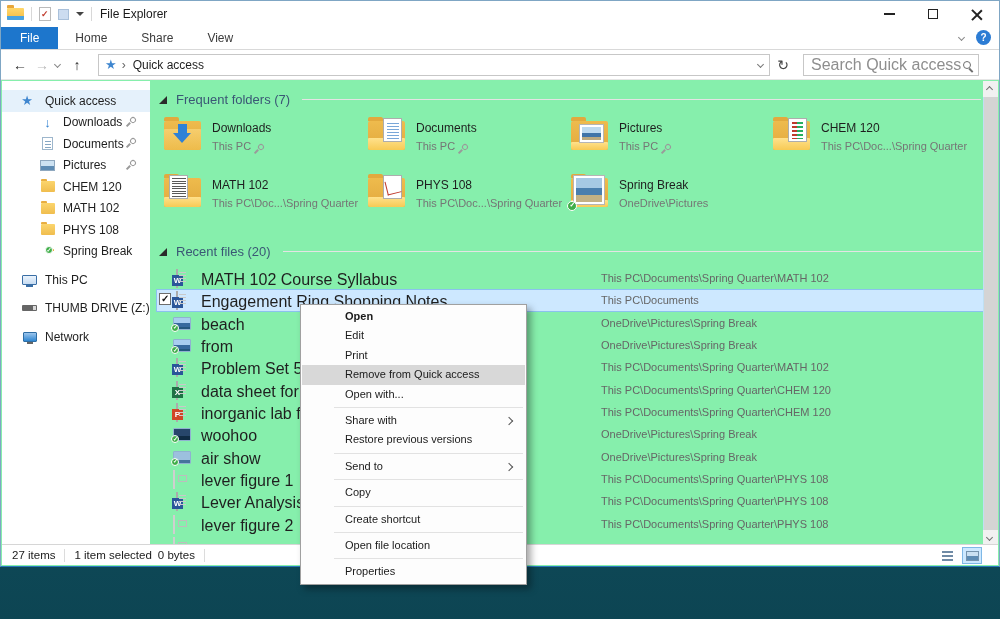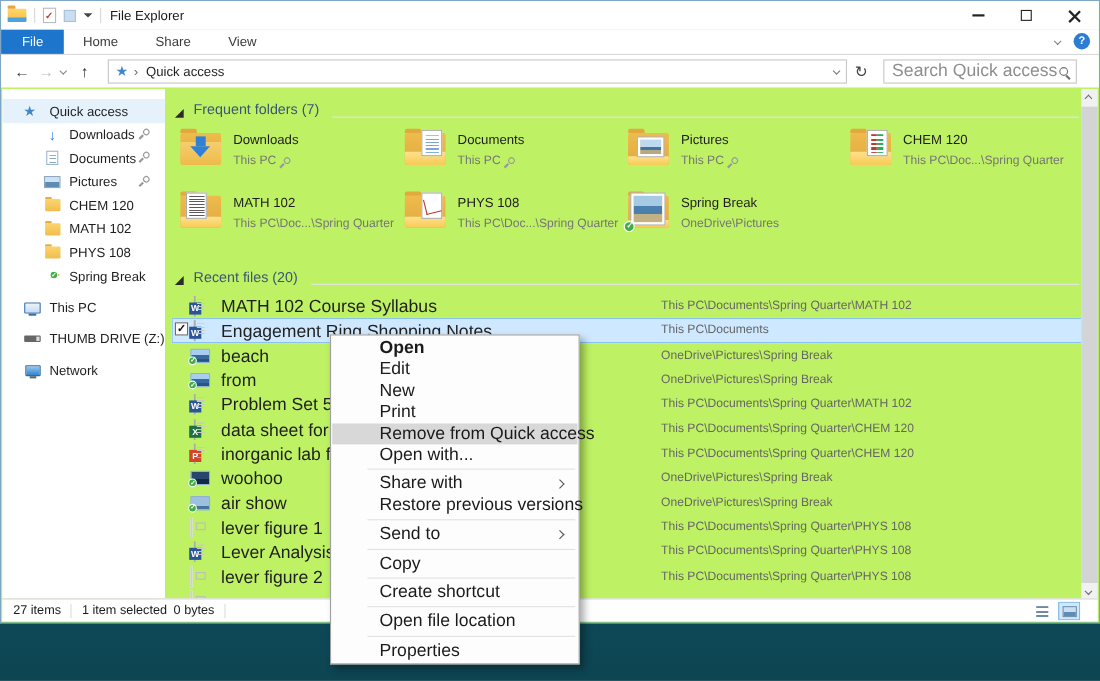--- a/index.html
+++ b/index.html
@@ -3,21 +3,21 @@
 <meta charset="utf-8">
 <style>
   * { margin:0; padding:0; box-sizing:border-box; }
   html,body { width:1000px; height:619px; overflow:hidden;
     font-family:"Liberation Sans", sans-serif; }
   body { position:relative;
     background:linear-gradient(180deg,#175b6d 0%,#11505f 55%,#0d4553 100%); }
 
   
   .window { position:absolute; left:0; top:0; width:1000px; height:567px;
-    background:#bef264; border:1px solid #7fa6c4; border-bottom:1px solid #2779bd; }
+    background:#86efac; border:1px solid #7fa6c4; border-bottom:1px solid #2779bd; }
 
   .titlebar { position:relative; height:26px; background:#fff;
     display:flex; align-items:center; padding-left:6px; }
   .qat { display:flex; align-items:center; gap:7px; }
   .qat-sep { width:1px; height:14px; background:#d8d8d8; }
   .fe-folder { width:17px; height:12px; position:relative;
     background:linear-gradient(180deg,#ffd86b,#f4b942); border-radius:1px; }
   .fe-folder::before { content:''; position:absolute; top:-3px; left:0;
     width:7px; height:3px; background:#e8a73c; border-radius:1px 1px 0 0; }
   .fe-folder::after { content:''; position:absolute; left:0; bottom:0;
@@ -130,21 +130,21 @@
   .rel { position:relative; display:inline-block; }
   .sync-badge { position:absolute; left:-4px; bottom:-4px; width:10px;
     height:10px; background:#3fae49; border:1px solid #fff; border-radius:50%; }
   .sync-badge::after { content:'✓'; position:absolute; left:1.5px; top:-1px;
     color:#fff; font-size:7px; font-weight:bold; }
   .sync-badge.sm { width:8px; height:8px; left:-3px; bottom:-3px; }
   .sync-badge.sm::after { font-size:6px; left:1px; top:-1.5px; }
 
   
   .group-header { position:absolute; left:158px; width:822px; display:flex;
-    align-items:flex-end; font-size:13px; color:#3a5775; }
+    align-items:center; font-size:13px; color:#3a5775; }
   .twisty { width:0; height:0; border-left:8px solid transparent;
     border-bottom:8px solid #2b2b2b; margin-right:9px; }
   .rule { flex:1; height:1px; background:#e4e4e4; margin-left:12px; }
 
   .tile { position:absolute; width:200px; height:56px; display:flex; }
   .fldr { position:relative; width:37px; height:29px; margin-top:6px;
     flex:none; }
   .fldr-back { position:absolute; inset:0;
     background:linear-gradient(180deg,#eebb4d,#e2a93e); border-radius:2px; }
   .fldr-back::before { content:''; position:absolute; top:-4px; left:0;
@@ -238,21 +238,21 @@
   .ic-details { width:11px; height:10px; background:
     repeating-linear-gradient(180deg,#6f8aa5 0 2px, transparent 2px 4px); }
   .ic-thumbs { width:13px; height:10px; border:1px solid #7593ad;
     background:linear-gradient(180deg,#cae0f2 0 50%,#5e8cb4 50%); }
 
   
   .ctx { position:absolute; left:300px; top:304px; width:227px;
     background:#fdfdfd; border:1px solid #a0a0a0; padding:2px 1px;
     box-shadow:4px 4px 7px rgba(0,0,0,.35); z-index:50; }
   .ctx-item { position:relative; height:19.4px; line-height:19.4px;
-    padding-left:43px; font-size:16px; color:#1a1a1a; white-space:nowrap; }
+    padding-left:43px; font-size:11px; color:#1a1a1a; white-space:nowrap; }
   .ctx-item.bold { font-weight:bold; }
   .ctx-item.hl { background:#d8d8d8; }
   .ctx-sub { position:absolute; right:13px; top:7px; }
   .ctx-sep { height:1px; background:#e2e2e2; margin:3px 2px 3px 32px; }
 </style>
 </head>
 <body>
 
 <div class="window">
 
@@ -553,21 +553,20 @@
           <span class="ic-thumbs"></span>
         </div>
     </div>
   </div>
 
 </div>
 
 <div class="ctx">
   <div class="ctx-item bold">Open</div>
   <div class="ctx-item">Edit</div>
-  <div class="ctx-item">New</div>
   <div class="ctx-item">Print</div>
   <div class="ctx-item hl">Remove from Quick access</div>
   <div class="ctx-item">Open with...</div>
   <div class="ctx-sep"></div>
   <div class="ctx-item"><span>Share with</span><span class="chev right ctx-sub"></span></div>
   <div class="ctx-item">Restore previous versions</div>
   <div class="ctx-sep"></div>
   <div class="ctx-item"><span>Send to</span><span class="chev right ctx-sub"></span></div>
   <div class="ctx-sep"></div>
   <div class="ctx-item">Copy</div>

